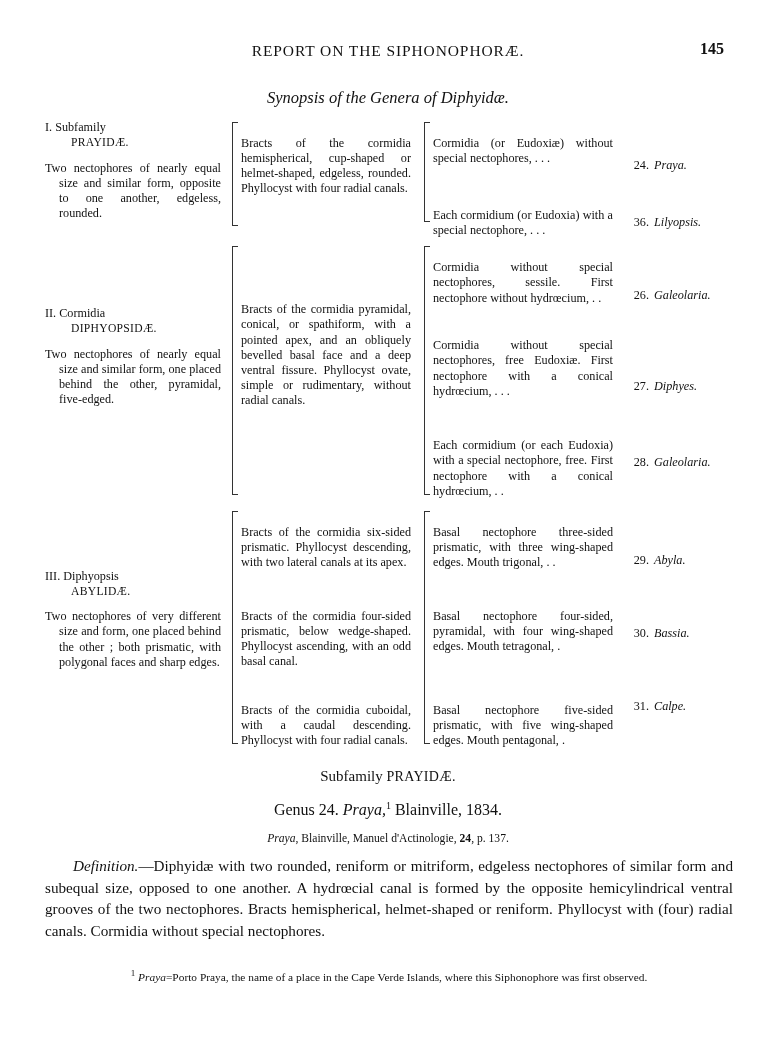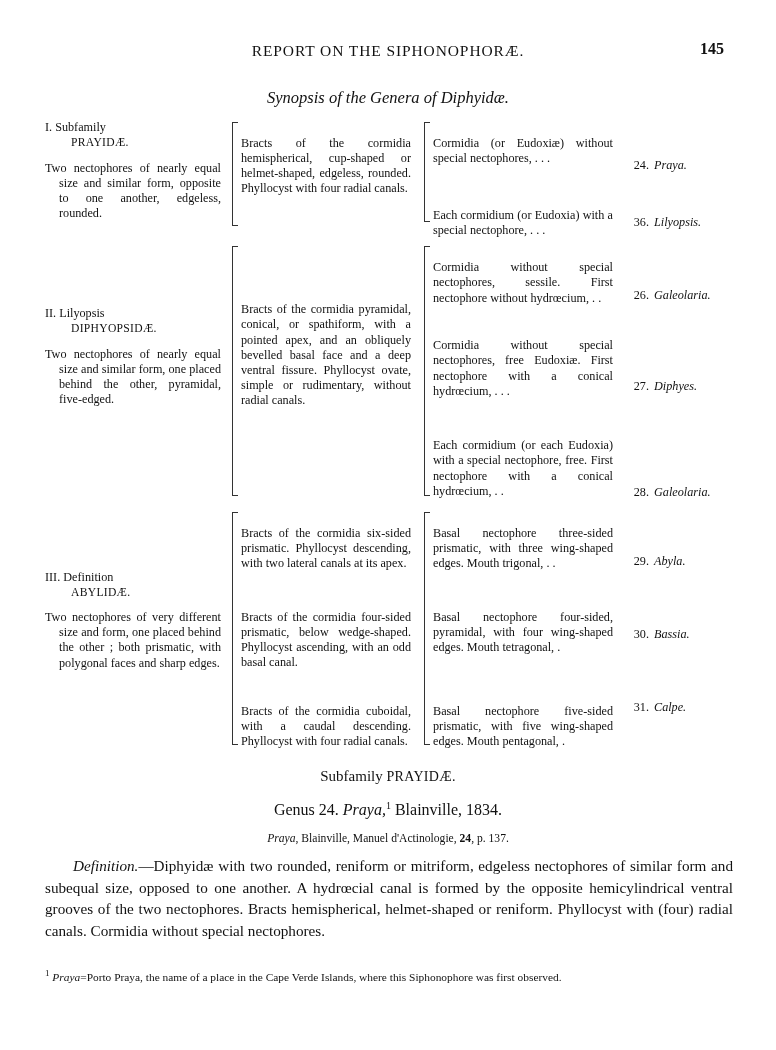--- a/index.html
+++ b/index.html
@@ -200,20 +200,21 @@
   }
   .definition p { margin: 0; text-indent: 28px; }
 
   .footnote {
     position: absolute;
     top: 968px;
     left: 45px;
     width: 688px;
     font-size: 11.4px;
     line-height: 1.3;
+    text-align: center;
   }
   .footnote sup { font-size: 9px; vertical-align: super; }
   .footnote i { font-style: italic; }
 </style>
 </head>
 <body>
 
 <div class="page">
 
   <div class="running-head">REPORT ON THE SIPHONOPHORÆ.</div>
@@ -258,21 +259,21 @@
         <div class="genus-line" style="margin-top:42px;">
           <span class="genus-num">36.</span>
           <span class="genus-name">Lilyopsis.</span>
         </div>
       </div>
     </div>
 
     <div class="syn-row" style="min-height:250px; margin-top:6px;">
       <div class="col-sub">
         <div class="sub-head" style="margin-top:62px;">
-          <span class="num">II. Lilyopsis</span>
+          <span class="num">II. Cormidia</span>
           <span class="sub-name smallcaps">DIPHYOPSIDÆ.</span>
         </div>
         <div class="sub-desc">
           <span class="ind">Two nectophores of nearly equal size and similar form, one placed behind the other, pyramidal, five-edged.</span>
         </div>
       </div>
 
       <div class="col-brace1">
         <div class="vrule" style="top:2px;bottom:4px;"></div>
       </div>
@@ -293,31 +294,31 @@
 
       <div class="col-genus">
         <div class="genus-line" style="margin-top:44px;">
           <span class="genus-num">26.</span>
           <span class="genus-name">Galeolaria.</span>
         </div>
         <div class="genus-line" style="margin-top:76px;">
           <span class="genus-num">27.</span>
           <span class="genus-name">Diphyes.</span>
         </div>
-        <div class="genus-line" style="margin-top:90px;">
+        <div class="genus-line" style="margin-top:60px;">
           <span class="genus-num">28.</span>
           <span class="genus-name">Galeolaria.</span>
         </div>
       </div>
     </div>
 
     <div class="syn-row" style="min-height:230px; margin-top:10px;">
       <div class="col-sub">
         <div class="sub-head" style="margin-top:60px;">
-          <span class="num">III. Definition</span>
+          <span class="num">III. Diphyopsis</span>
           <span class="sub-name smallcaps">ABYLIDÆ.</span>
         </div>
         <div class="sub-desc">
           <span class="ind">Two nectophores of very different size and form, one placed behind the other ; both prismatic, with polygonal faces and sharp edges.</span>
         </div>
       </div>
 
       <div class="col-brace1">
         <div class="vrule" style="top:2px;bottom:4px;"></div>
       </div>

